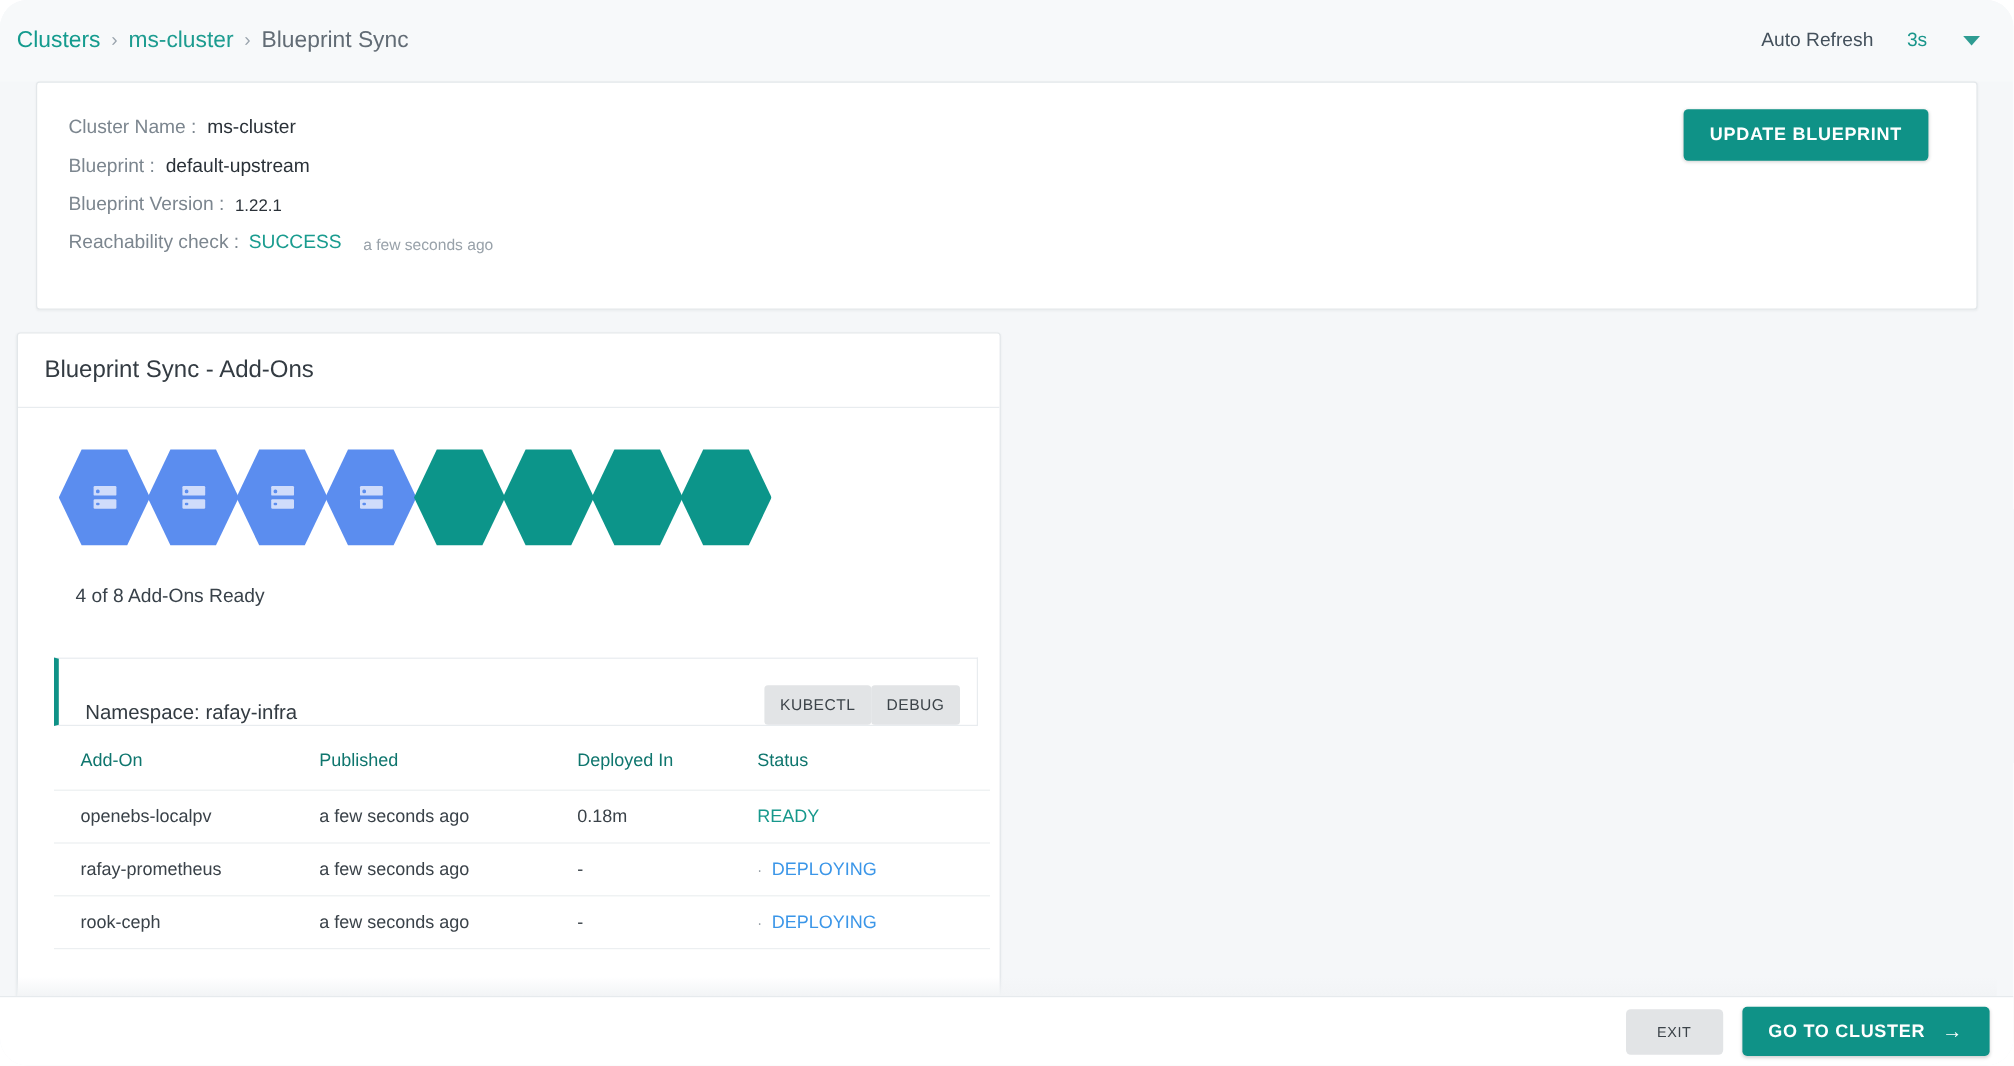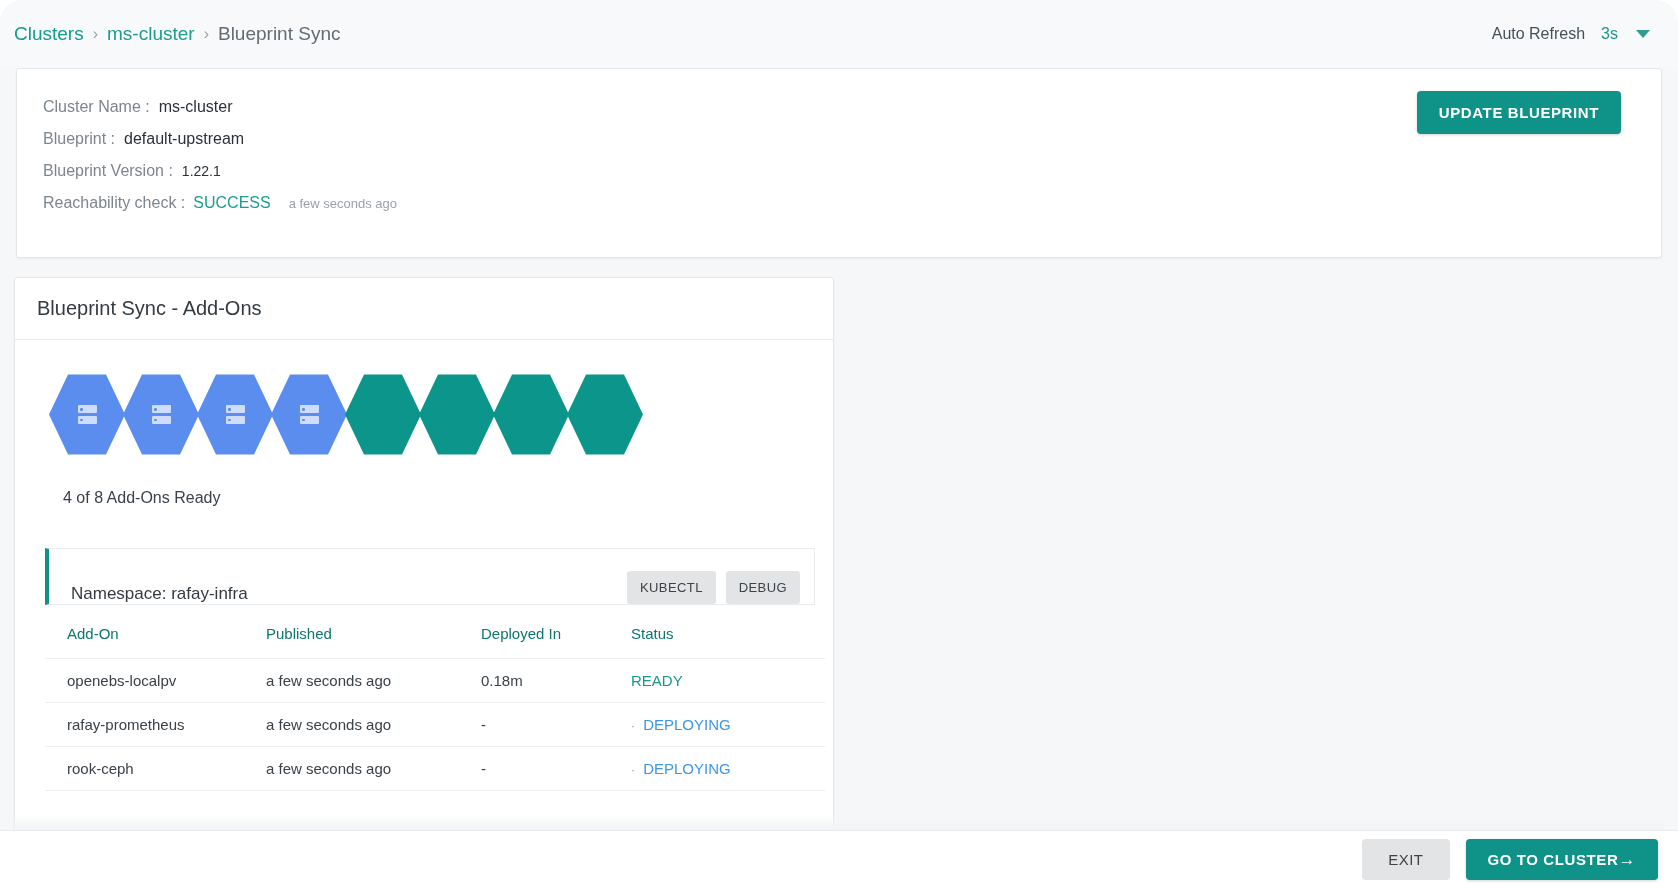--- a/index.html
+++ b/index.html
@@ -31,21 +31,21 @@
   .crumbs { display: flex; align-items: center; gap: 9px; font-size: 19px; }
   .crumb-link { color: #149b8e; cursor: pointer; }
   .crumb-link.dim { color: #1d9c90; }
   .crumb-sep { color: #9aa4ad; font-size: 16px; }
   .crumb-current { color: #626c75; }
 
   .refresh-wrap {
     margin-left: auto;
     display: flex;
     align-items: center;
-    gap: 16px;
+    gap: 28px;
     font-size: 16px;
     color: #44515c;
   }
   .refresh-val { color: #19968b; font-size: 16px; }
   .chev {
     width: 0; height: 0;
     border-left: 7px solid transparent;
     border-right: 7px solid transparent;
     border-top: 8px solid #2e9c92;
     margin-left: 2px;
@@ -54,21 +54,21 @@
   
   .card {
     background: #ffffff;
     border: 1px solid #e3e7ea;
     border-radius: 3px;
     box-shadow: 0 1px 2px rgba(20,30,40,0.05);
   }
 
   
   .info-card {
-    margin: 0 16px;
+    margin: 0 30px;
     height: 190px;
     position: relative;
     padding: 22px 26px;
   }
   .info-row {
     display: flex;
     align-items: center;
     height: 32px;
     font-size: 16px;
   }
@@ -166,21 +166,21 @@
   .ns-head {
     border: 1px solid #e8ecef;
     border-left: 4px solid #0f9287;
     height: 57px;
     display: flex;
     align-items: flex-end;
     padding: 0 14px 0 22px;
     background: #fff;
   }
   .ns-title { font-size: 17px; color: #333b42; }
-  .ns-actions { margin-left: auto; display: flex; gap: 10px; }
+  .ns-actions { margin-left: auto; display: flex; }
   .chip-btn {
     background: #e2e4e6;
     color: #3c4349;
     border: none;
     border-radius: 3px;
     font-size: 13px;
     letter-spacing: .4px;
     padding: 9px 13px;
     cursor: pointer;
     font-family: "Liberation Sans", sans-serif;
@@ -242,39 +242,39 @@
     align-items: center;
     justify-content: flex-end;
     gap: 16px;
     padding-right: 20px;
   }
   .btn-exit {
     background: #e2e4e6;
     color: #3c4349;
     border: none;
     border-radius: 4px;
-    font-size: 15px;
+    font-size: 12px;
     letter-spacing: .5px;
     padding: 12px 26px;
     cursor: pointer;
     font-family: "Liberation Sans", sans-serif;
   }
   .btn-goto {
     background: #0f9287;
     color: #fff;
     border: none;
     border-radius: 4px;
     font-size: 15px;
     font-weight: bold;
     letter-spacing: .6px;
     padding: 12px 22px;
     cursor: pointer;
     display: flex;
     align-items: center;
-    gap: 0;
+    gap: 14px;
     box-shadow: 0 1px 3px rgba(0,0,0,.18);
     font-family: "Liberation Sans", sans-serif;
   }
   .arrow-r { font-size: 17px; line-height: 1; }
   .fade-mask {
     position: absolute;
     left: 14px; right: 14px;
     bottom: 58px;
     height: 16px;
     background: linear-gradient(to bottom, rgba(245,247,249,0), #f2f4f6);

